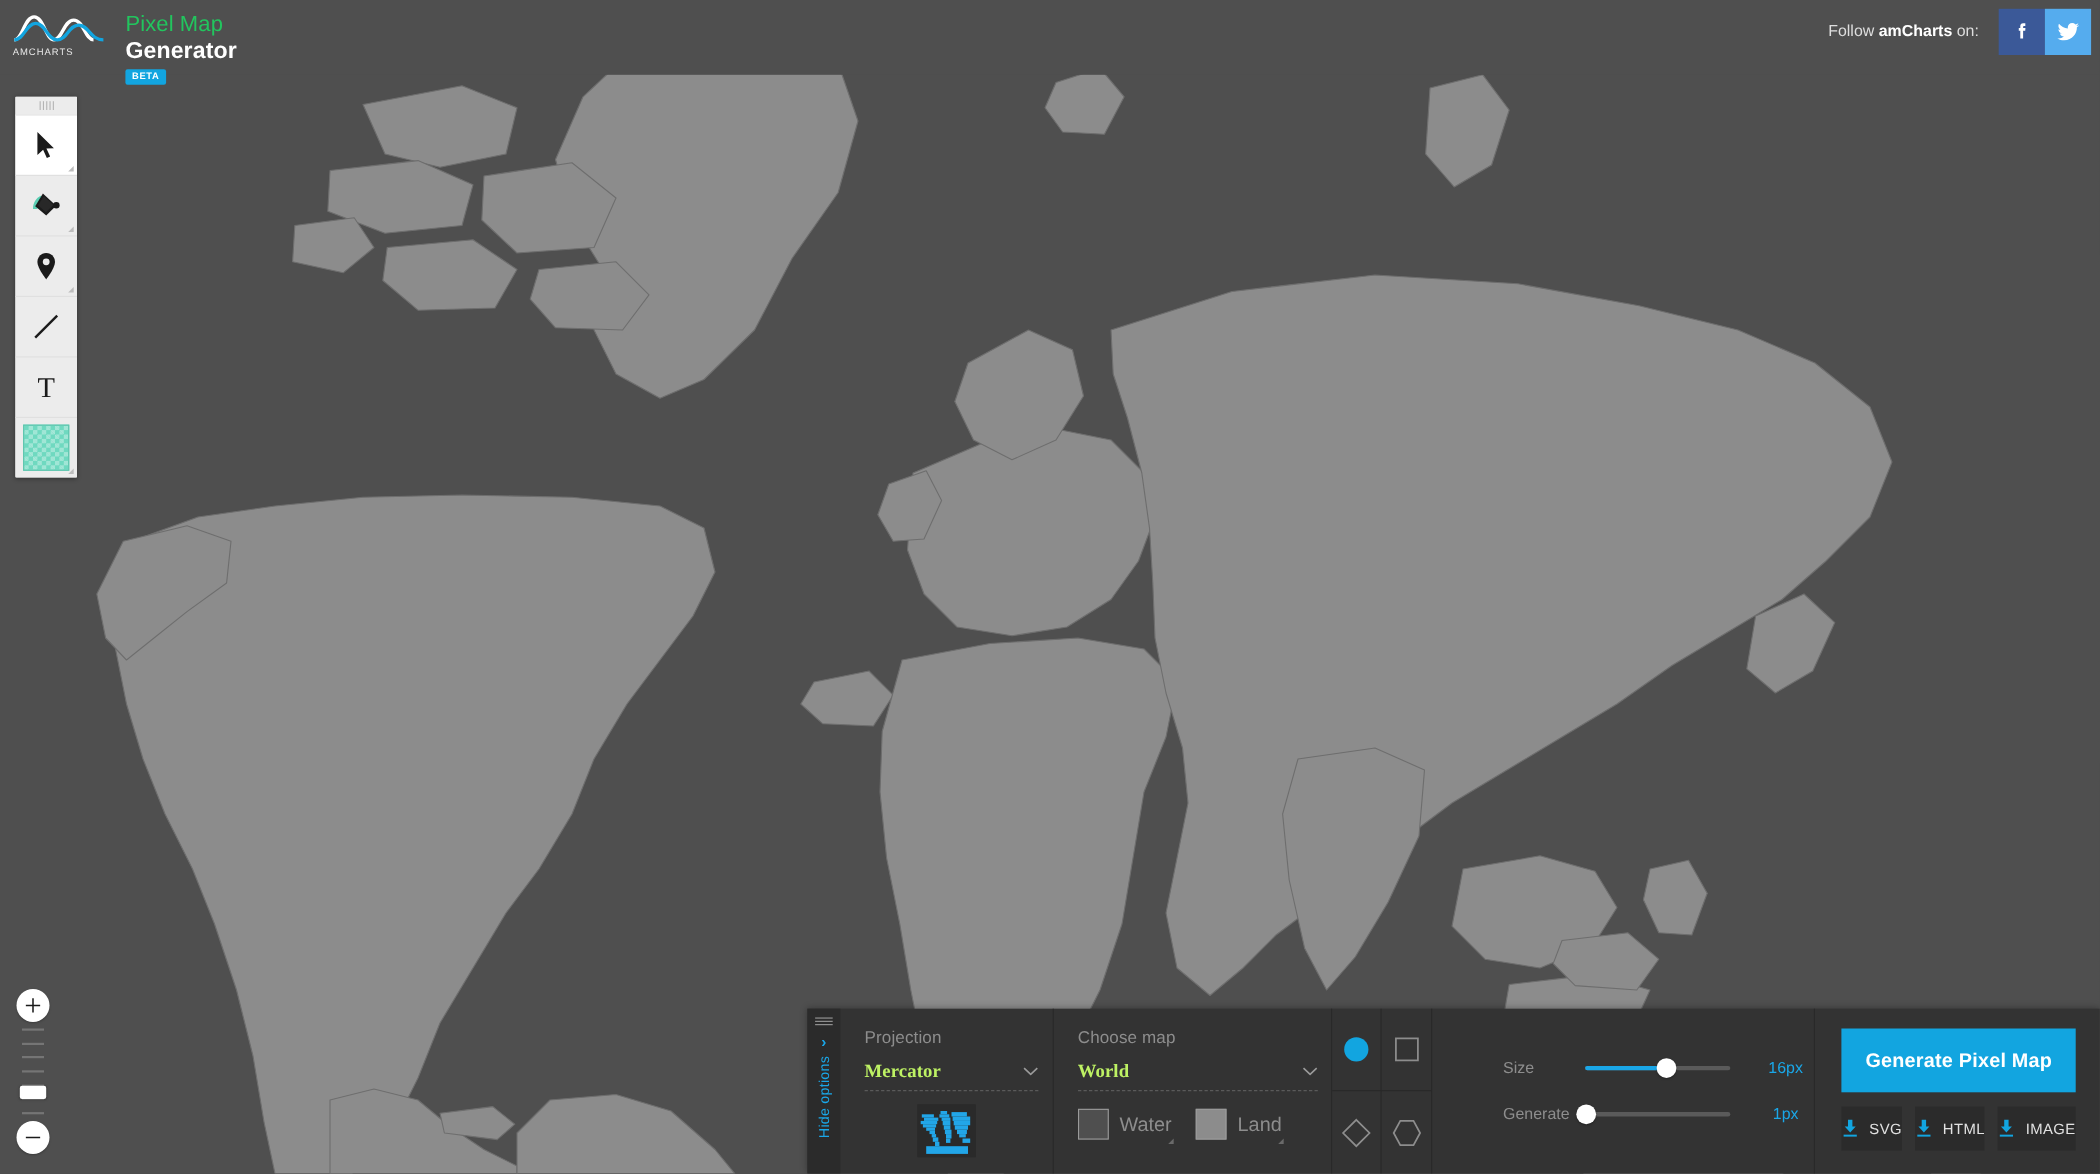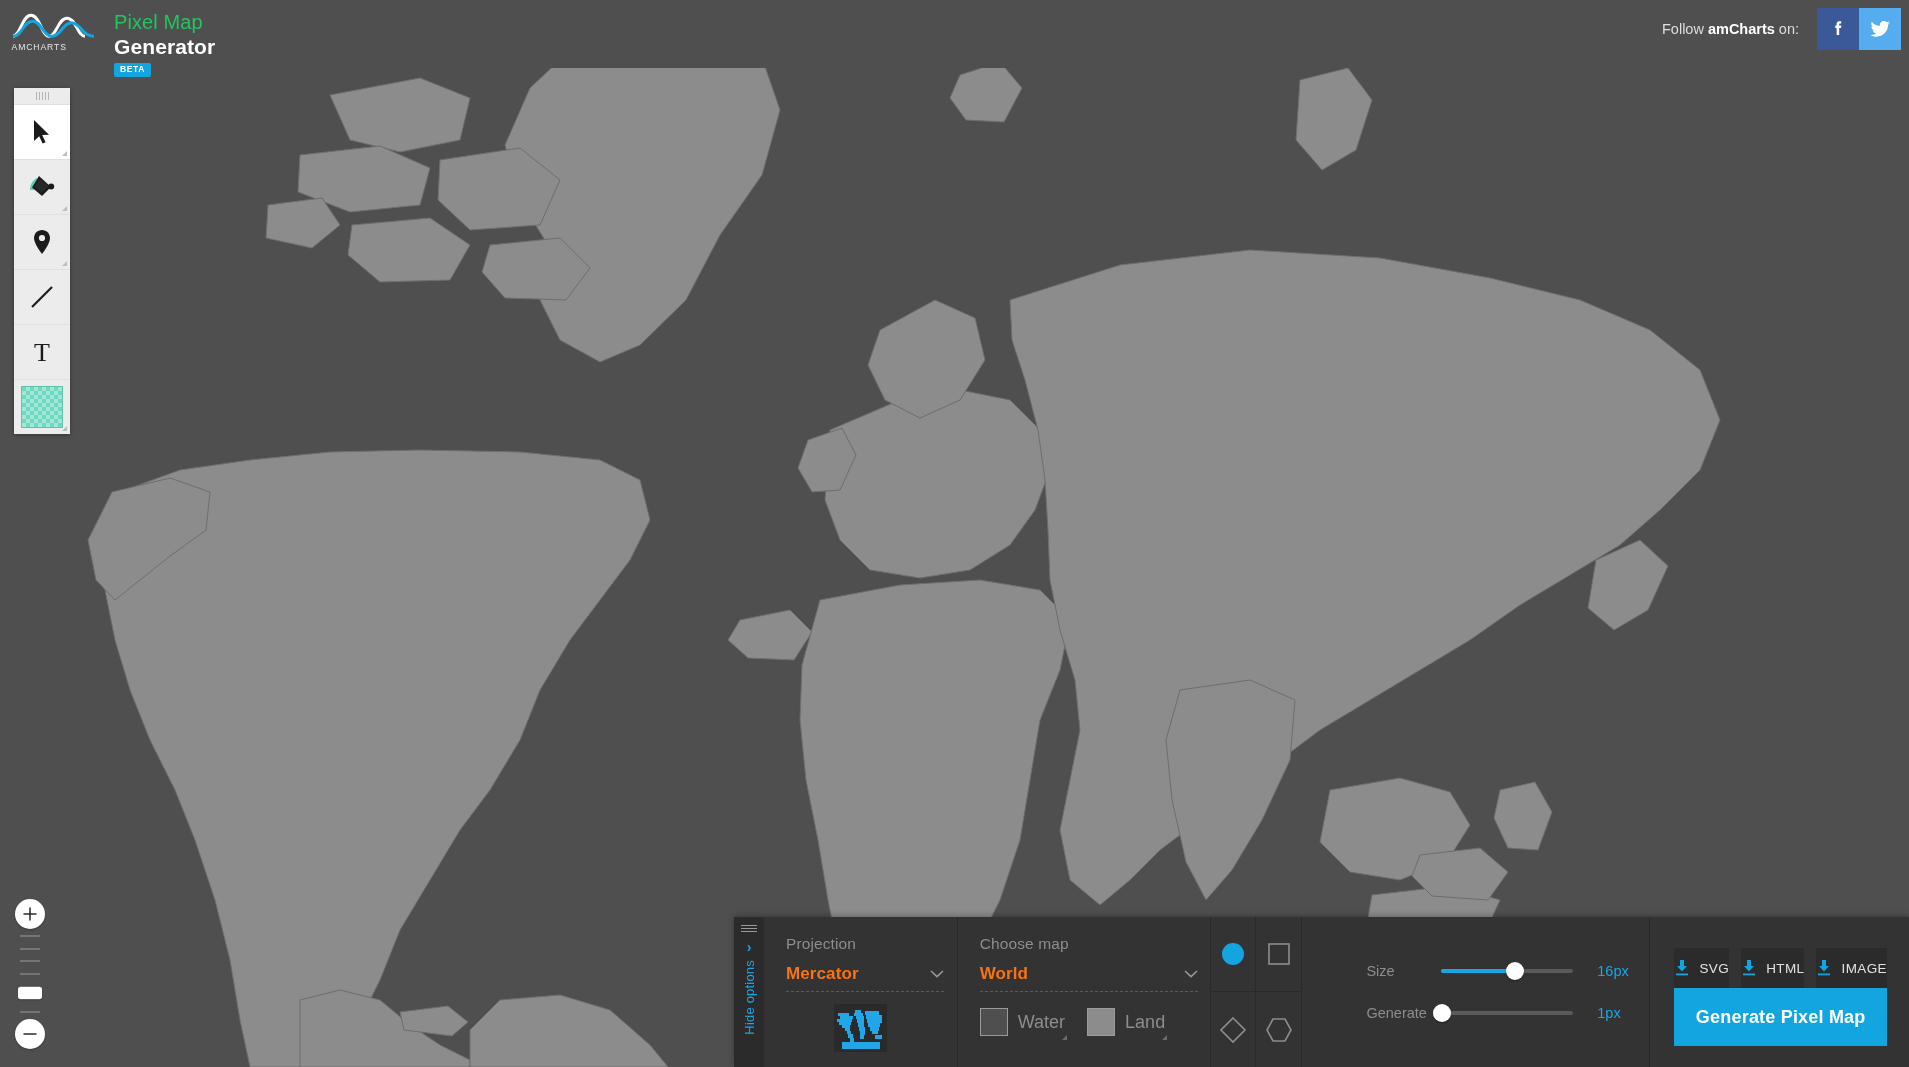--- a/index.html
+++ b/index.html
@@ -193,21 +193,21 @@
     font-size: 15.5px; color: #8d8d8d; margin-bottom: 11px;
     letter-spacing: .1px;
   }
   .select-row {
     display: flex; align-items: center; justify-content: space-between;
     width: 158px; cursor: pointer;
     border-bottom: 1px dashed #5a5a5a;
     padding-bottom: 7px;
   }
   .col-choosemap .select-row { width: 218px; }
-  .select-value { font-size: 17px; color: #f97316; font-weight: bold; letter-spacing: .1px; }
+  .select-value { font-size: 17px; color: #bef264; font-weight: bold; letter-spacing: .1px; font-family: Liberation Serif, serif; }
   .chev-down { width: 14px; height: 8px; }
 
   #map-thumb {
     margin: 12px 0 0 48px;
     width: 53px; height: 48px;
     background: #2a2a2a;
     cursor: pointer;
     display:block;
   }
   .swatch-row { display:flex; align-items:center; margin-top: 16px; }
@@ -246,21 +246,21 @@
     position: absolute; left: 0; top: 0; height: 4px;
     background: #1aa7e8; border-radius: 2px;
   }
   .slider-knob {
     position: absolute; top: -7px;
     width: 18px; height: 18px; border-radius: 50%;
     background: #ffffff; cursor: pointer;
     box-shadow: 0 1px 2px rgba(0,0,0,.3);
   }
   .slider-value {
-    width: 60px; text-align: left;
+    width: 60px; text-align: center;
     font-size: 14.5px; color: #1aa7e8; margin-left: 24px;
   }
 
   #generate-btn {
     width: 100%; height: 58px;
     background: #12a5e0; color: #fff;
     font-size: 18px; font-weight: bold;
     display: flex; align-items: center; justify-content: center;
     cursor: pointer; border: none; letter-spacing: .2px;
     font-family: "Liberation Sans", sans-serif;
@@ -545,20 +545,21 @@
         <span class="slider-label">Generate</span>
         <span class="slider-track">
           <span class="slider-fill" style="width:2%"></span>
           <span class="slider-knob" style="left:-6%"></span>
         </span>
         <span class="slider-value">1px</span>
       </div>
     </div>
 
     <div class="panel-col col-actions">
+      <div id="generate-btn">Generate Pixel Map</div>
       <div id="download-row">
         <div class="dl-btn">
           <svg width="16" height="18" viewBox="0 0 16 18">
             <path fill="#12a5e0" d="M6,1 h4 v6 h3 l-5,5.5 L3,7 h3 z"></path>
             <rect x="2" y="14.5" width="12" height="1.8" fill="#12a5e0"></rect>
           </svg>
           <span class="label">SVG</span>
         </div>
         <div class="dl-btn">
           <svg width="16" height="18" viewBox="0 0 16 18">
@@ -568,17 +569,16 @@
           <span class="label">HTML</span>
         </div>
         <div class="dl-btn">
           <svg width="16" height="18" viewBox="0 0 16 18">
             <path fill="#12a5e0" d="M6,1 h4 v6 h3 l-5,5.5 L3,7 h3 z"></path>
             <rect x="2" y="14.5" width="12" height="1.8" fill="#12a5e0"></rect>
           </svg>
           <span class="label">IMAGE</span>
         </div>
       </div>
-      <div id="generate-btn">Generate Pixel Map</div>
     </div>
 
   </div>
 </div>
 
 </body></html>

